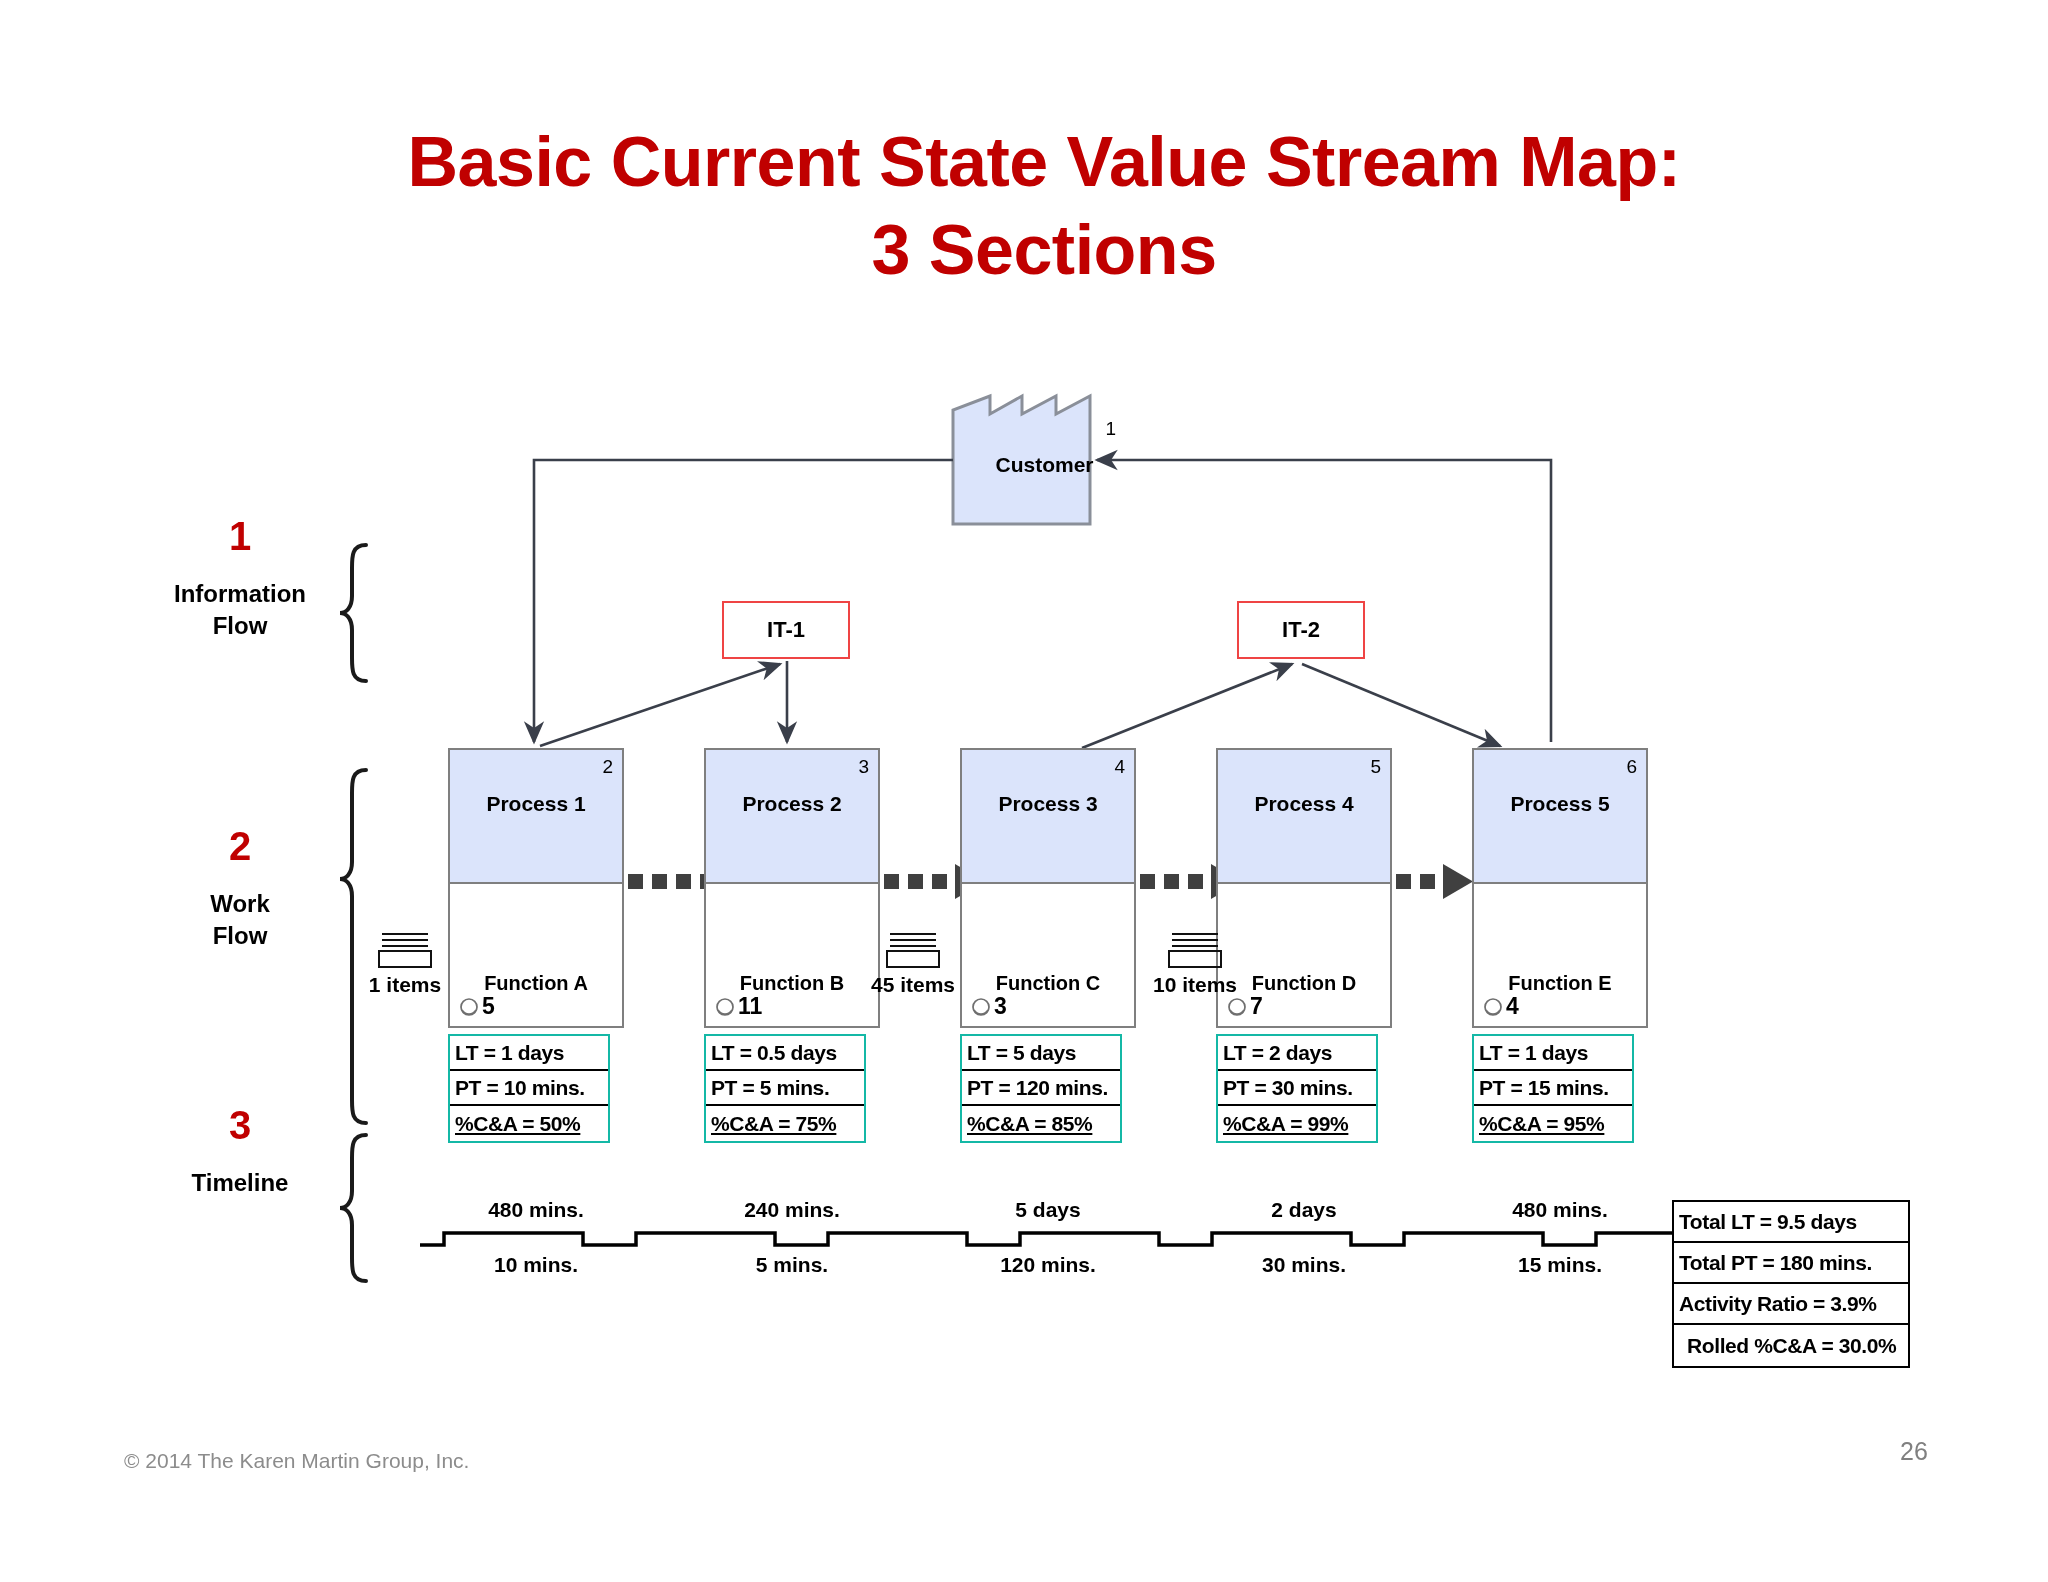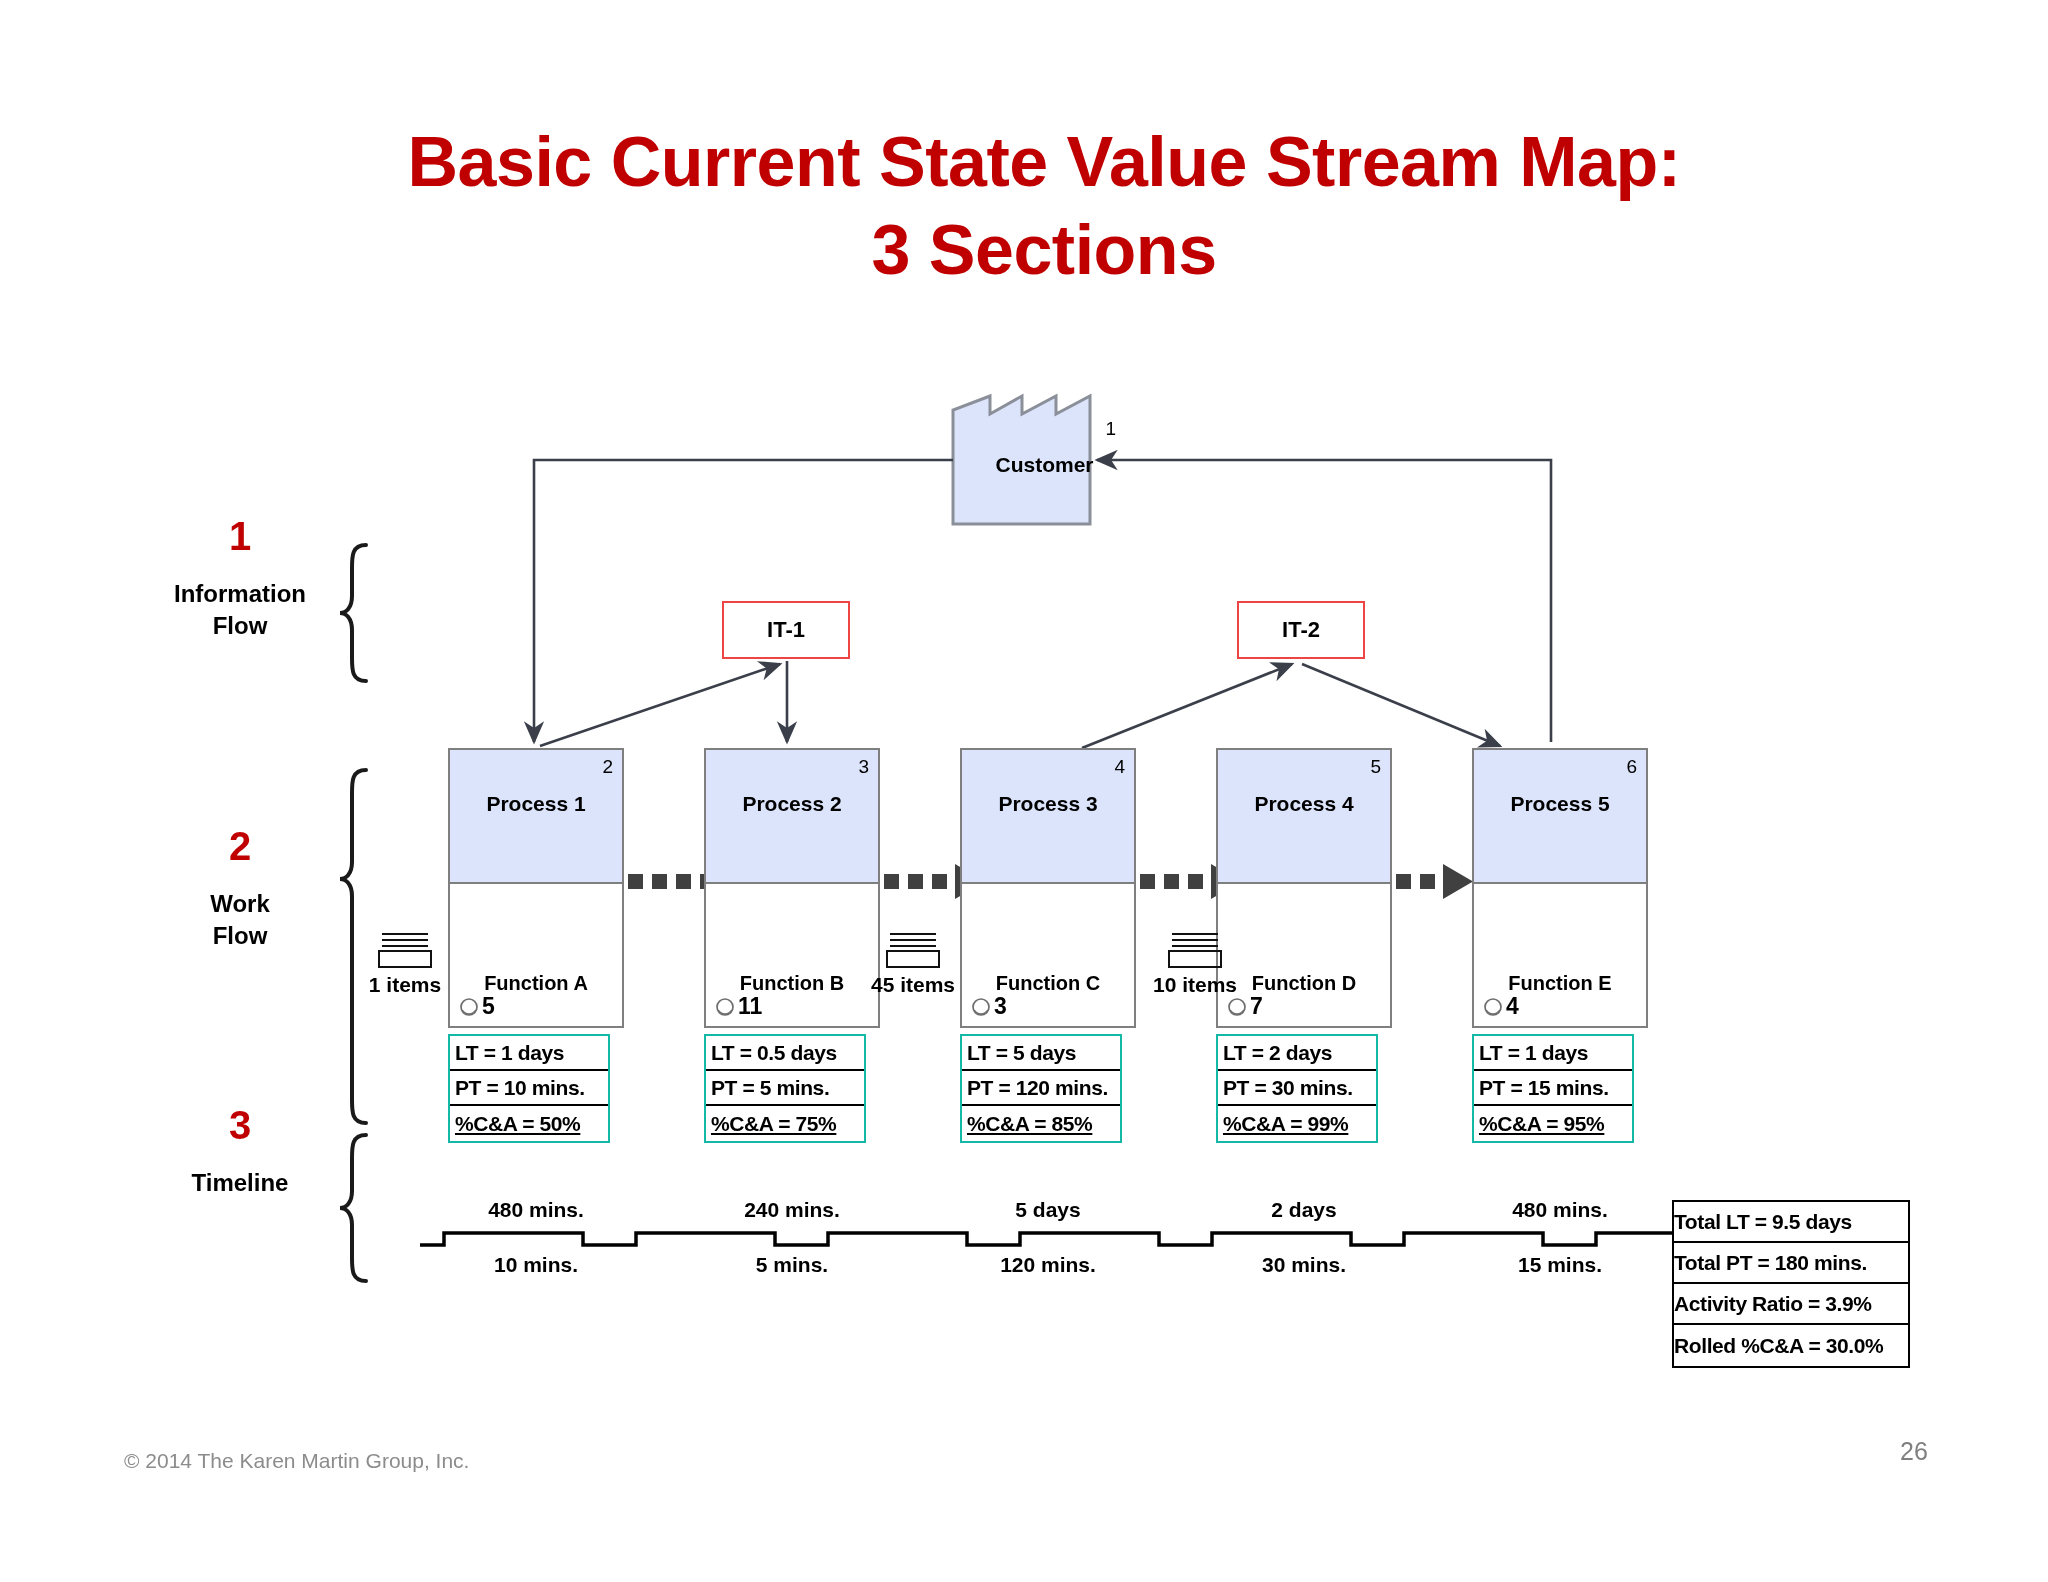--- a/index.html
+++ b/index.html
@@ -177,25 +177,26 @@
     position: absolute;
     left: 1672px; top: 1200px;
     width: 238px;
     border: 2px solid #000;
     background: #fff;
   }
   .sum-row {
     height: 41px;
     border-bottom: 2px solid #000;
     display:flex; align-items:center;
+    padding-left: 5px;
     font-weight: bold; font-size: 21px; color: #000;
     white-space: nowrap;
     letter-spacing: -0.4px;
   }
-  .sum-row:last-child { border-bottom: none; }
+  .sum-row:last-child { border-bottom: none; margin-left: 8px; }
 
   
   #footer-copyright {
     position: absolute;
     left: 124px; top: 1449px;
     font-size: 21px; color: #8c8c8c;
     font-family: "Liberation Sans", sans-serif;
   }
   #page-number {
     position: absolute;

